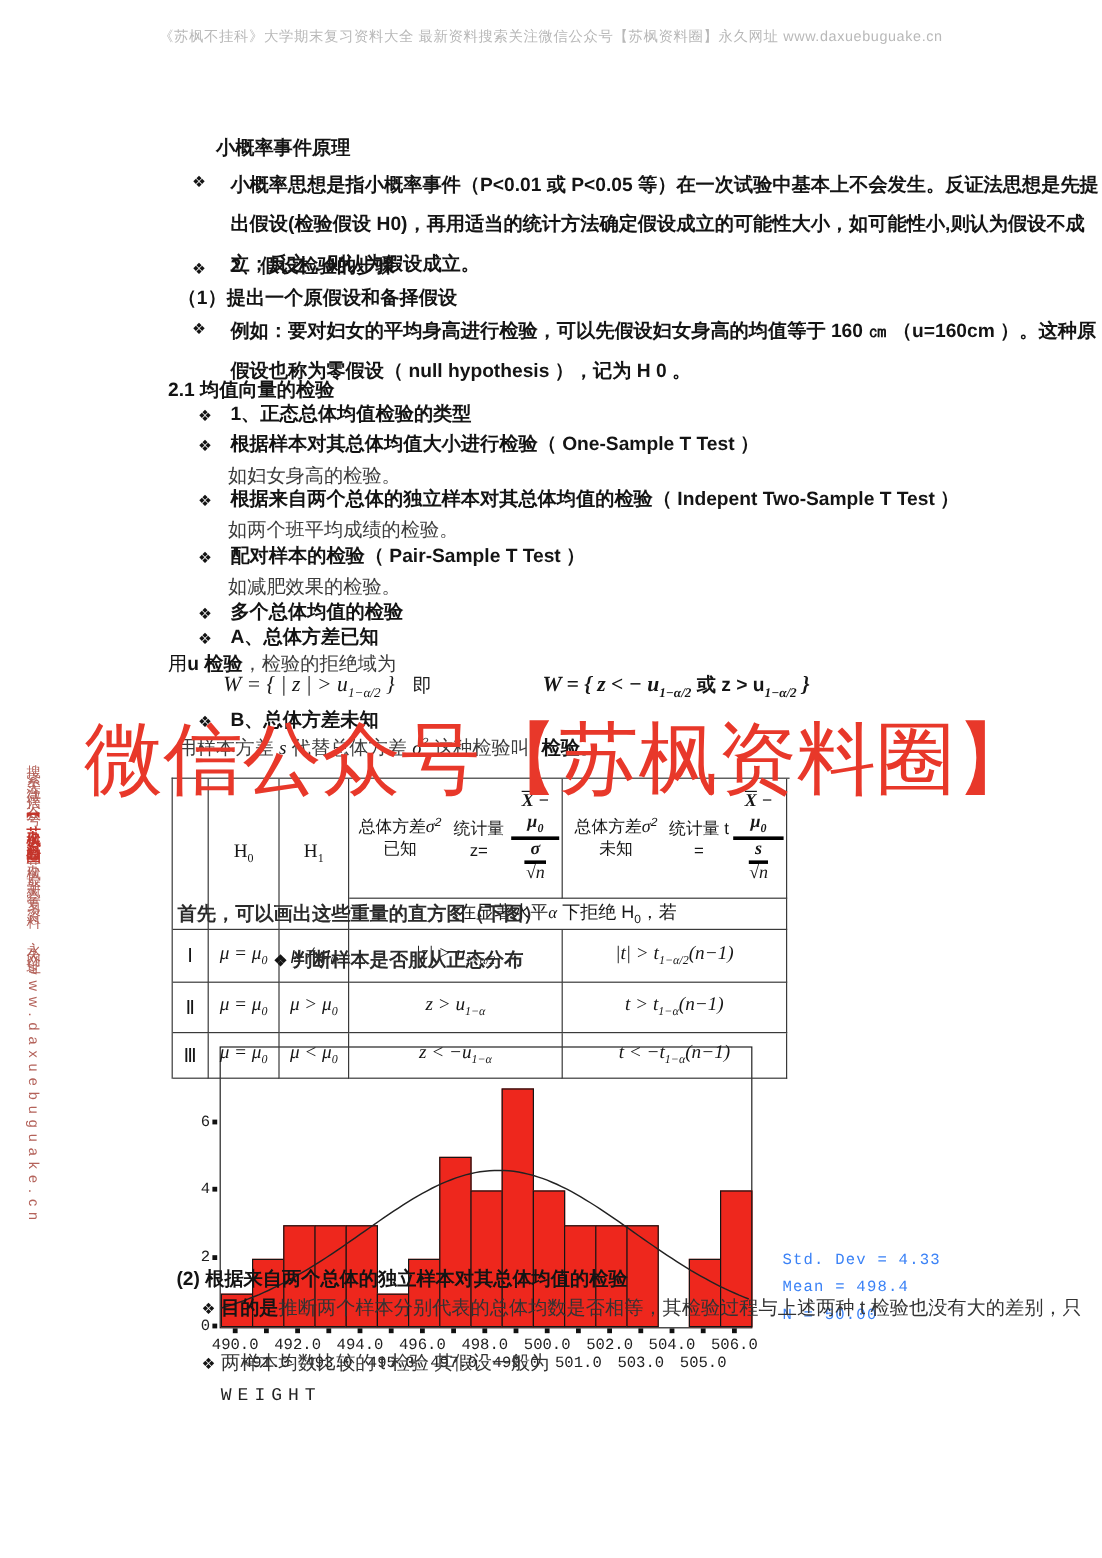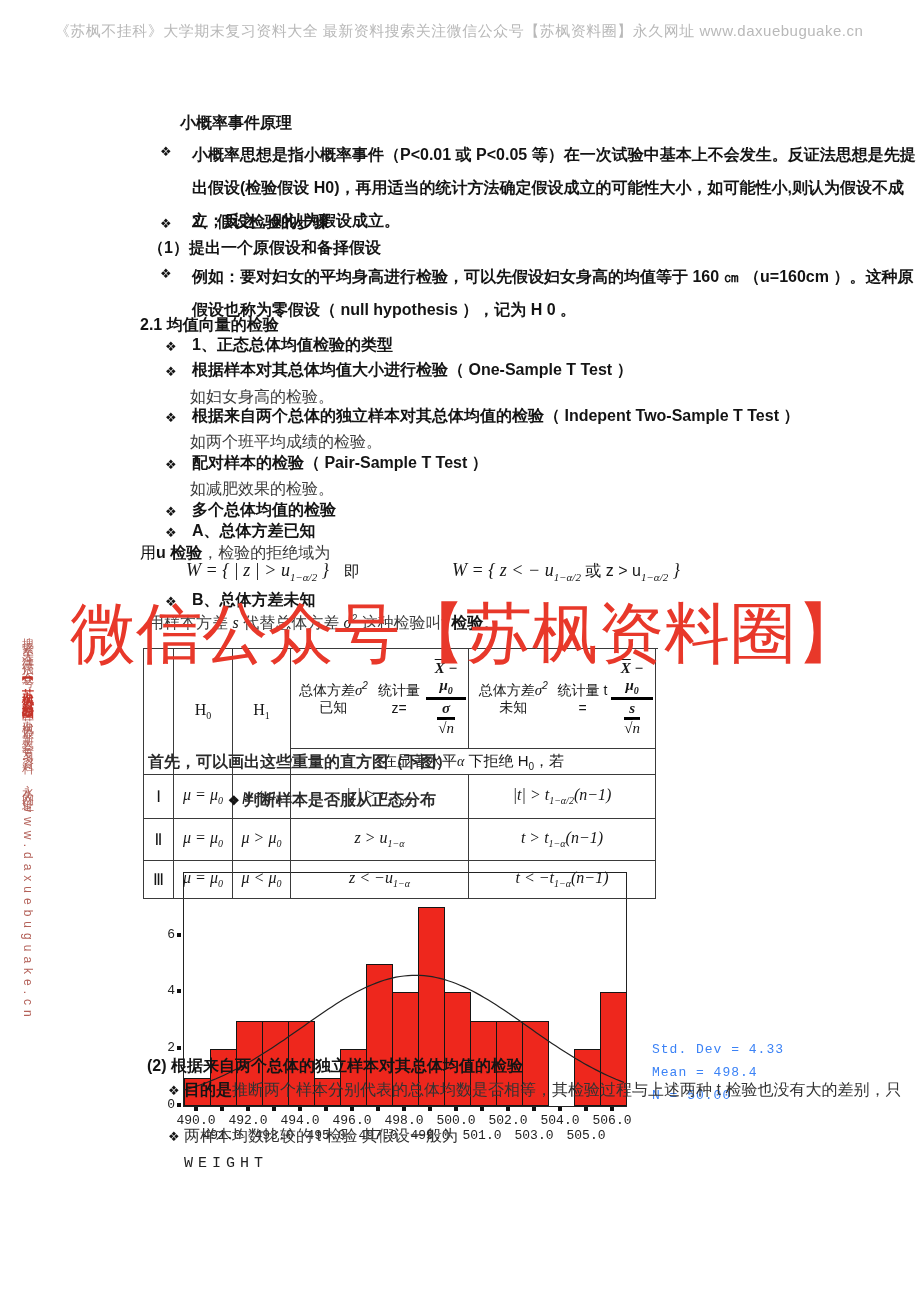--- a/index.html
+++ b/index.html
@@ -1,20 +1,20 @@
 <!DOCTYPE html>
 <html><head>
 <meta charset="utf-8">
 <style>
   html,body{margin:0;padding:0;background:#ffffff;}
   #page{position:relative;width:918px;height:1298px;background:#ffffff;overflow:hidden;
         font-family:"Liberation Sans",sans-serif;color:#111;}
   .abs{position:absolute;}
   
-  .top-header{top:22px;left:0;width:918px;text-align:center;font-size:15px;color:#b9b9b9;letter-spacing:.5px;}
+  .top-header{top:22px;left:0;width:918px;text-align:center;font-size:12px;color:#b9b9b9;letter-spacing:.5px;}
   
   .side-note{left:22px;top:628px;height:480px;writing-mode:vertical-rl;font-size:12px;
              color:#b4625a;letter-spacing:5px;line-height:1;}
   .side-note .hl{color:#c4352b;font-weight:700;}
   
   .ln{white-space:nowrap;}
   .b{font-weight:700;color:#141414;}
   .note{font-weight:400;color:#3c3c3c;}
   .bullet{font-size:13px;color:#141414;}
   .para{font-weight:700;color:#141414;font-size:16px;line-height:33px;white-space:normal;}
@@ -99,21 +99,21 @@
   <div class="abs bullet" style="left:165px;top:504px;">❖</div>
   <div class="abs ln b f16" style="left:192px;top:500px;">多个总体均值的检验</div>
 
   <div class="abs bullet" style="left:165px;top:525px;">❖</div>
   <div class="abs ln b f16" style="left:192px;top:521px;">A、总体方差已知</div>
 
   <div class="abs ln f16" style="left:140px;top:543px;"><span>用</span><span class="b">u 检验</span><span class="note">，检验的拒绝域为</span></div>
 
   <div class="abs ln math" style="left:186px;top:560px;"><span>W  =  { </span><span>| z | &gt;  u</span><sub>1−α/2</sub><span> }</span></div>
   <div class="abs ln f16" style="left:344px;top:562px;color:#222;">即</div>
-  <div class="abs ln math" style="left:452px;top:560px;"><span>W  =  { z  &lt;  − u</span><sub>1−α/2</sub><span class="rm cjk" style="font-size:16px;"> 或  z  &gt;  u</span><sub>1−α/2</sub><span> }</span></div>
+  <div class="abs ln math" style="left:452px;top:560px;font-weight:bold;"><span>W  =  { z  &lt;  − u</span><sub>1−α/2</sub><span class="rm cjk" style="font-size:16px;"> 或  z  &gt;  u</span><sub>1−α/2</sub><span> }</span></div>
 
   <div class="abs bullet" style="left:165px;top:594px;">❖</div>
   <div class="abs ln b f16" style="left:192px;top:590px;">B、总体方差未知</div>
 
   <div class="abs ln f16 note" style="left:148px;top:613px;"><span>用样本方差</span>
     <span class="math" style="font-size:16px;">s</span>
     <span>代替总体方差</span>
     <span class="math" style="font-size:16px;">σ</span><span class="sup2">2</span>
     <span>这种检验叫</span><span class="b">t 检验</span><span>。</span></div>
 

